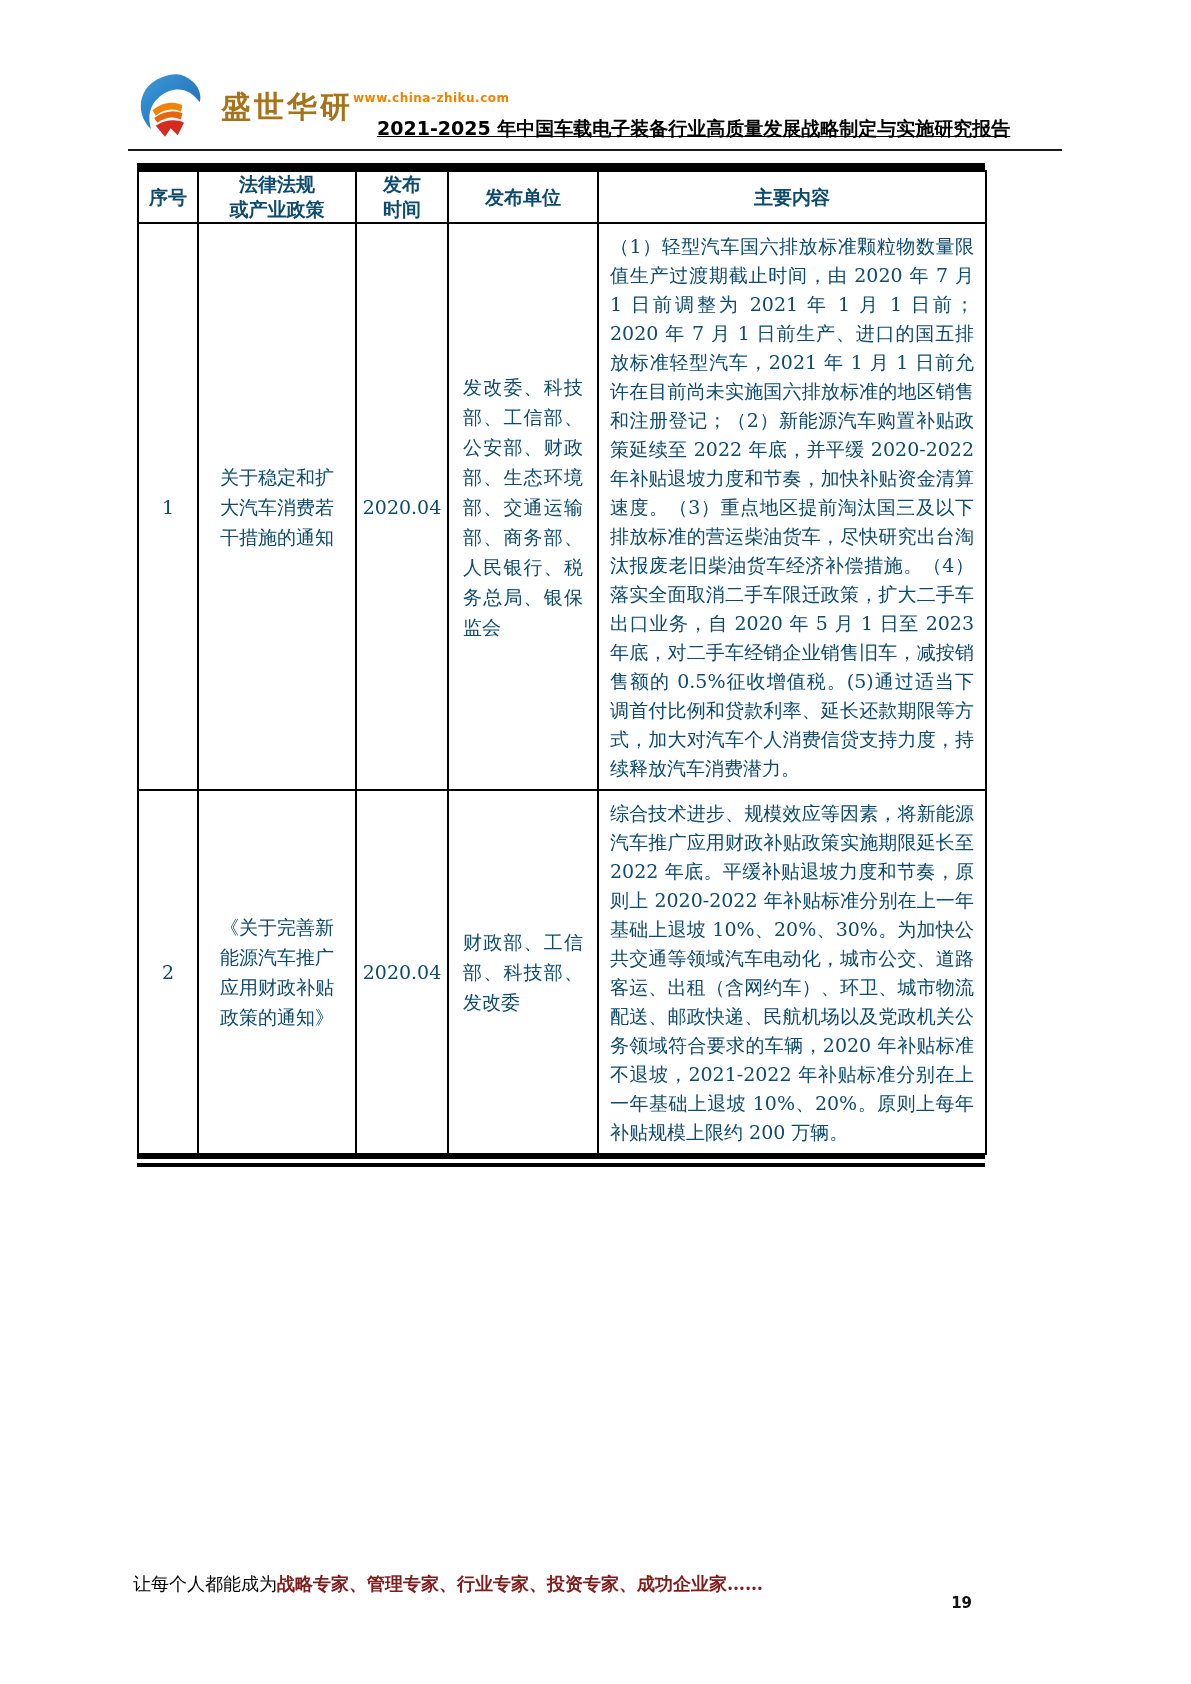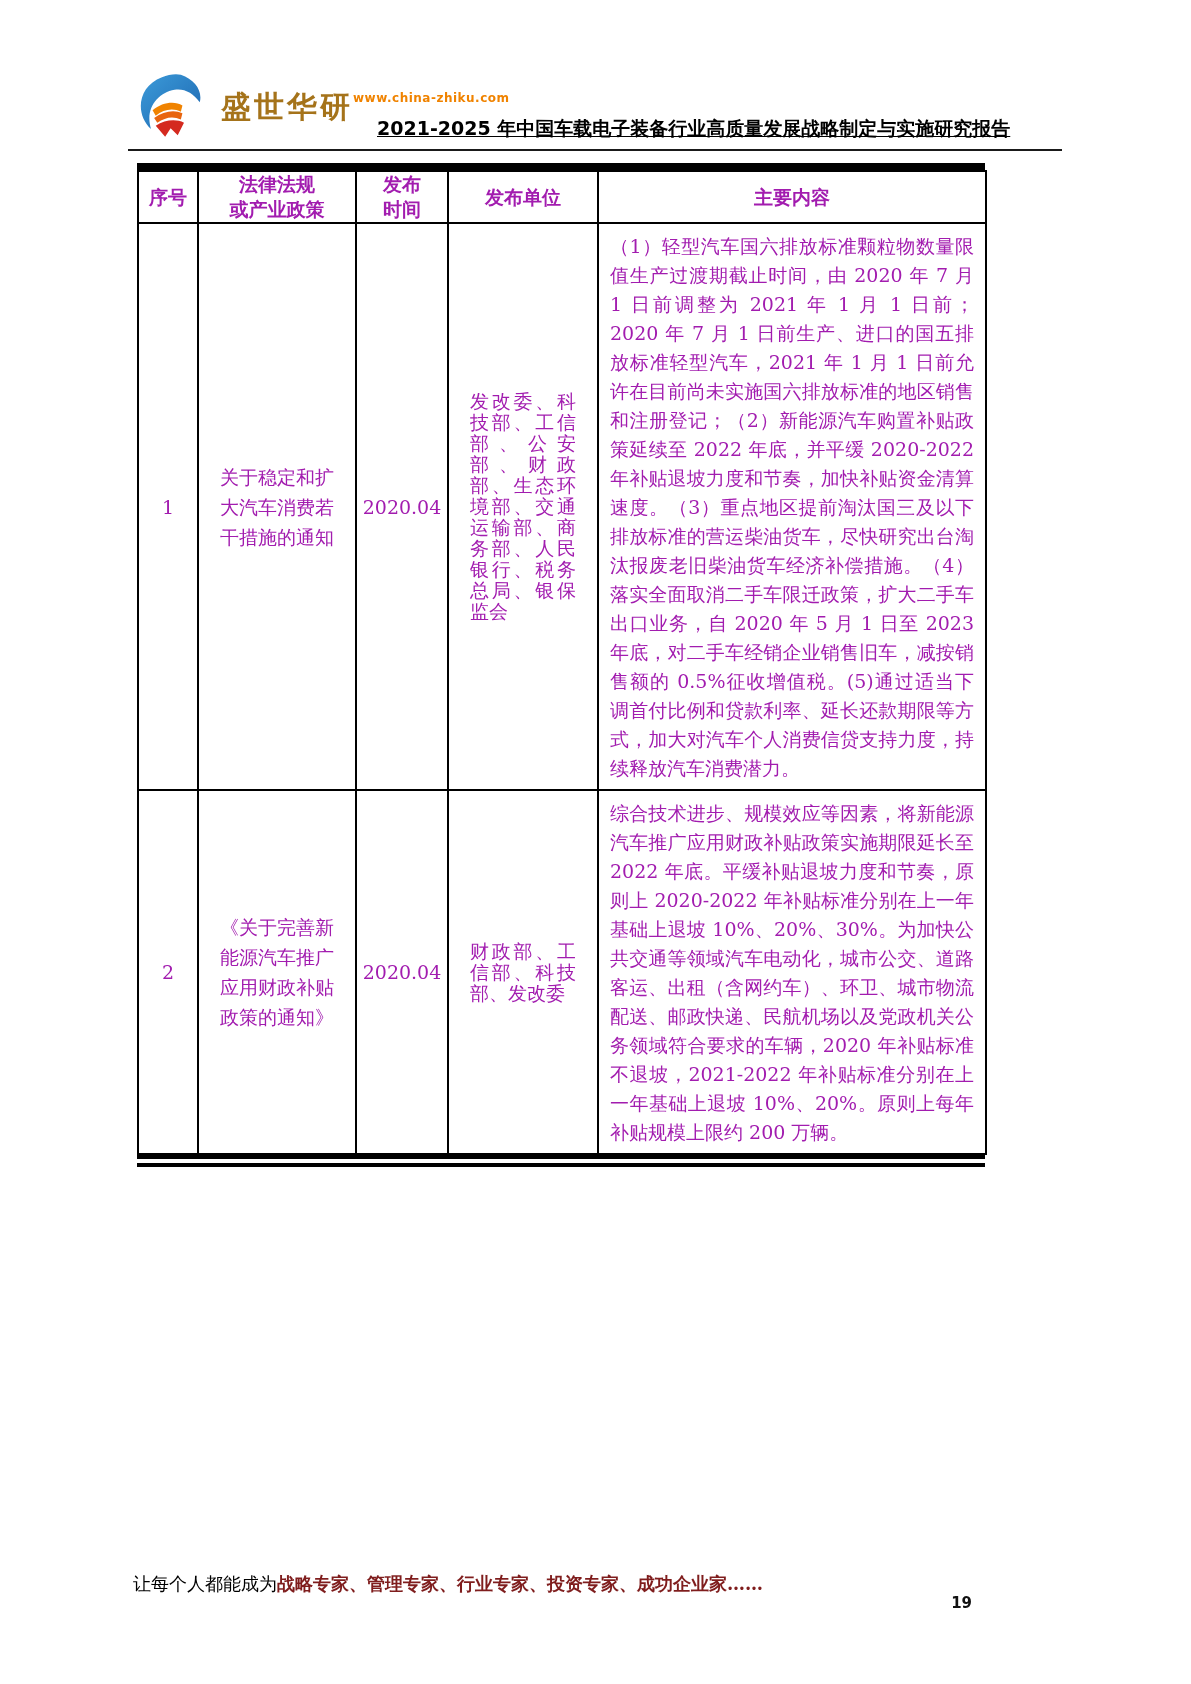--- a/index.html
+++ b/index.html
@@ -27,31 +27,31 @@
     font-family:"DejaVu Sans","Liberation Sans",sans-serif;
     font-weight:bold; font-size:19px; color:#000000; white-space:nowrap;text-decoration:underline;
   }
   .header-rule { position:absolute; left:128px; top:149px; width:934px; height:2px; background:#1a1a1a; }
 
   
   .table-wrap { position:absolute; left:137px; top:163px; width:848px; }
   .thick-bar { width:100%; height:7px; background:#000; }
   table.policy-table {
     width:848px; table-layout:fixed; border-collapse:collapse;
-    font-size:19px; color:#a21caf;
+    font-size:19px; color:#0c4a6e;
   }
   .policy-table td, .policy-table th { border:2px solid #000; vertical-align:middle; }
   .policy-table tr.head th {
     height:52px; font-weight:bold; text-align:center;
     white-space:pre-line; line-height:25px; font-size:19px;
   }
   td.c-no   { text-align:center; }
   td.c-pol  { text-align:center; padding:0 14px; line-height:30px; }
   td.c-date { text-align:center; }
-  td.c-agc  { text-align:justify; padding:8px 21px; line-height:21px; }
+  td.c-agc  { text-align:justify; padding:8px 14px; line-height:30px; }
   td.c-main { text-align:justify; padding:8px 11px 6px 11px; line-height:29px; vertical-align:top; }
   tr.r1 td { height:501px;margin-top:21px; }
   tr.r2 td { height:330px; }
   .bottom-rules { margin-top:0; }
   .bottom-rules .bar1 { width:100%; height:4px; background:#000; }
   .bottom-rules .gap  { width:100%; height:4px; background:#fff; }
   .bottom-rules .bar2 { width:100%; height:4px; background:#000; }
 
   
   .footer-slogan {

